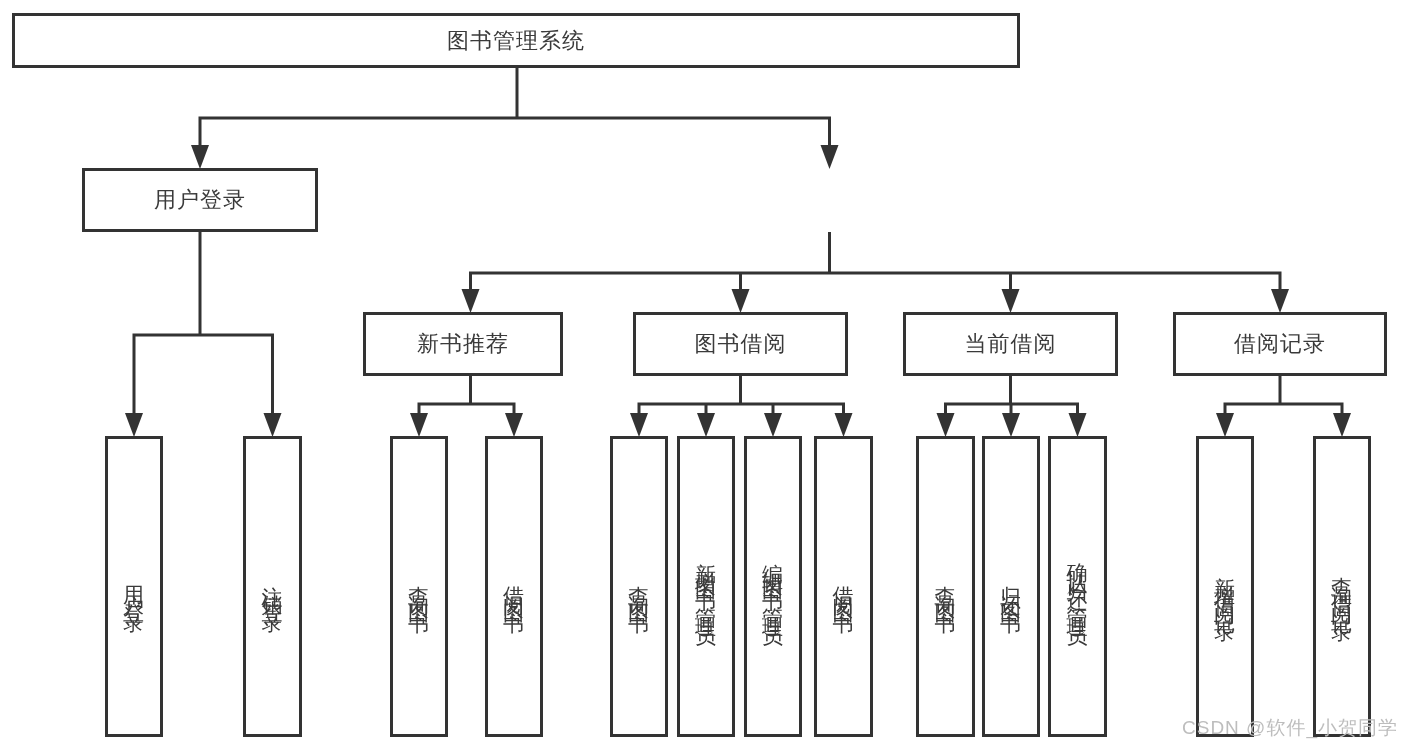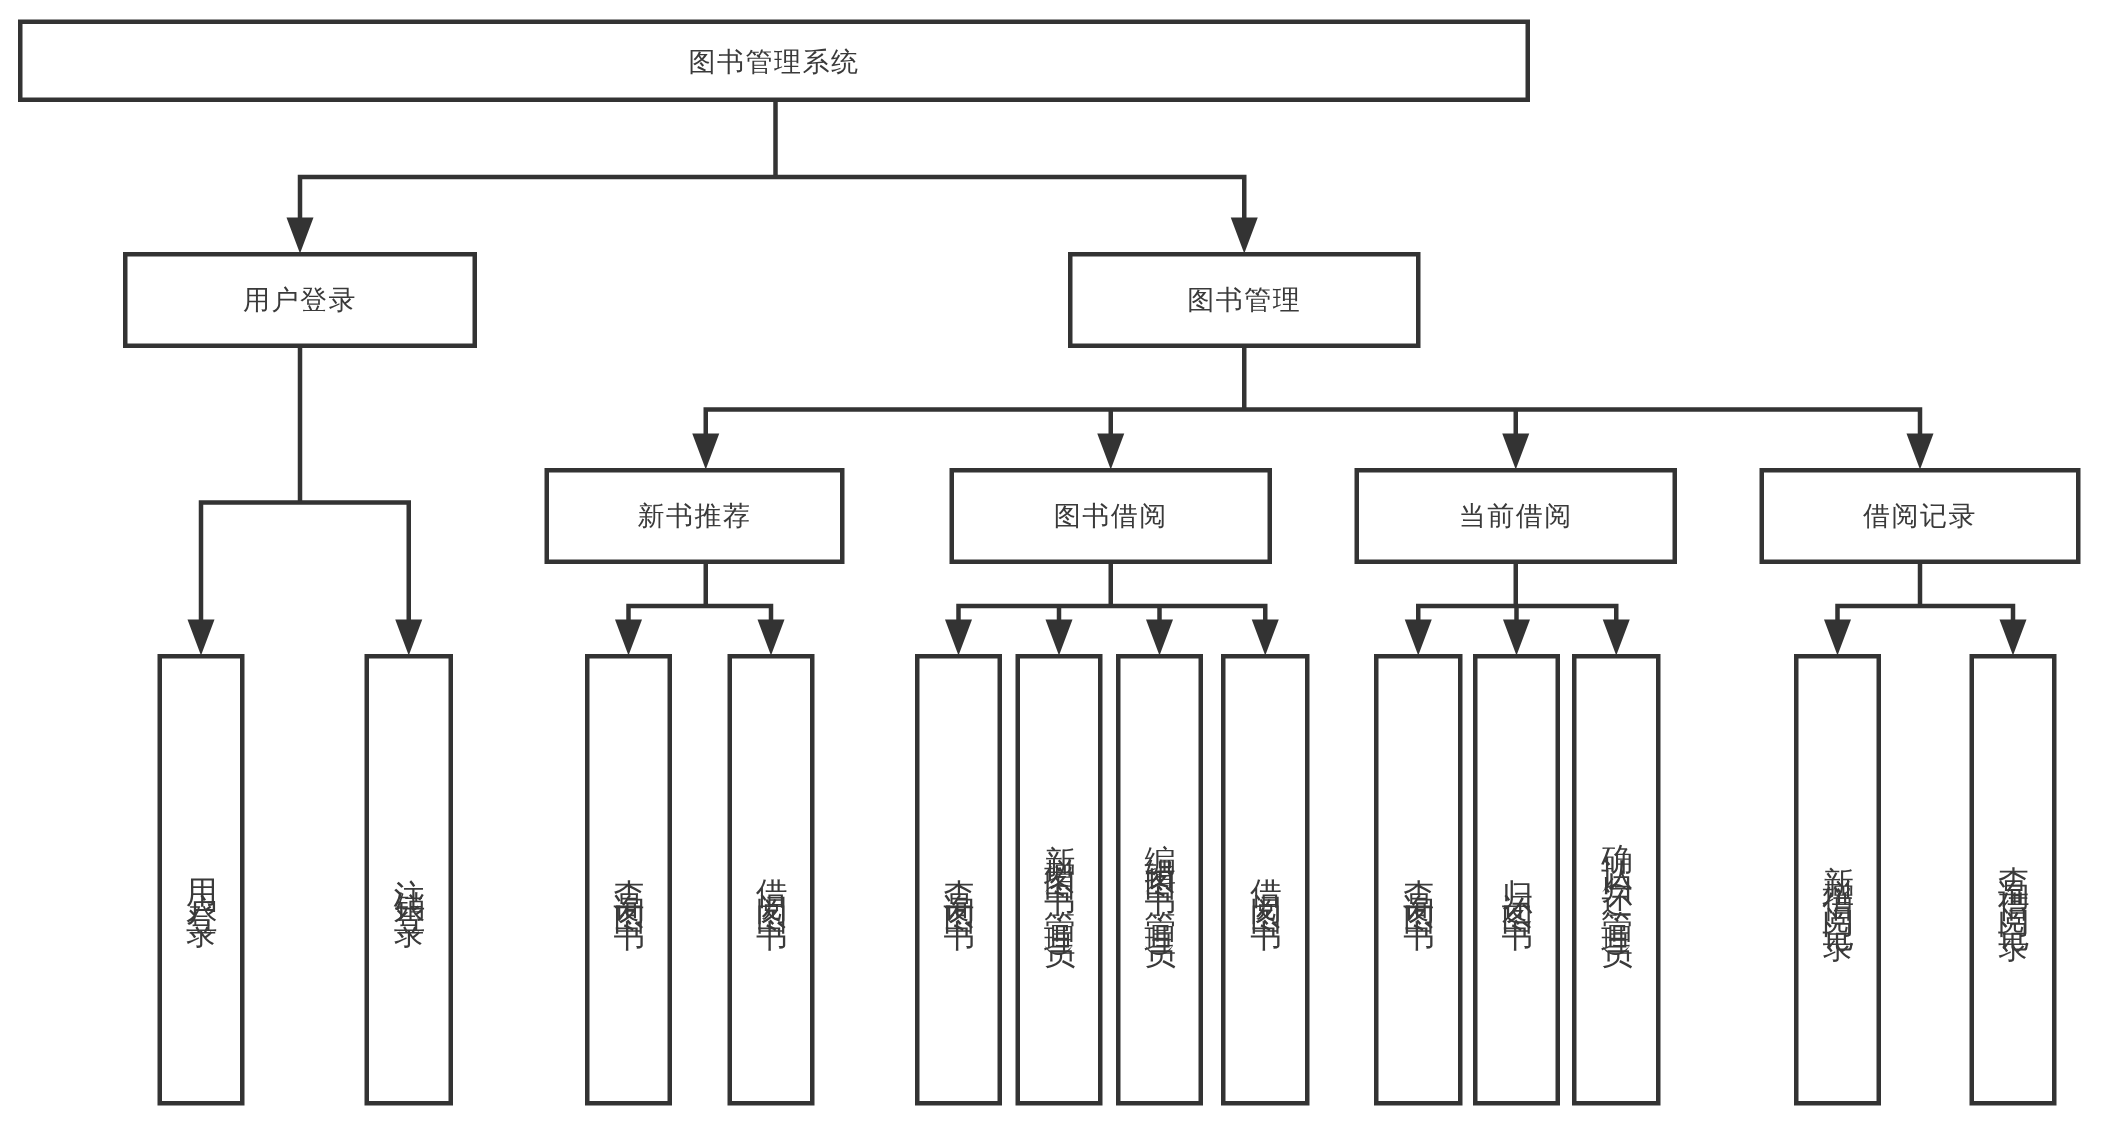--- a/index.html
+++ b/index.html
@@ -5,21 +5,21 @@
   html,body{margin:0;padding:0;background:#fff;}
   .stage{
     position:relative;width:1405px;height:747px;background:#fff;
     font-family:"Liberation Sans","DejaVu Sans",sans-serif;overflow:hidden;
   }
   .connectors{position:absolute;left:0;top:0;}
   .box{
     position:absolute;box-sizing:border-box;border:3px solid #333333;background:#ffffff;
     display:flex;align-items:center;justify-content:center;color:#3a3a3a;
   }
-  .hbox{font-size:18px;letter-spacing:1px;}
+  .hbox{font-size:22px;letter-spacing:1px;}
   .leaf{top:436px;height:301px;}
   .vtext{
     writing-mode:vertical-rl;text-orientation:mixed;
     font-size:21px;letter-spacing:9px;line-height:1;color:#3a3a3a;
   }
   .watermark{
     position:absolute;left:1182px;top:715px;font-size:19px;color:#bdbdbd;
     white-space:nowrap;z-index:3;letter-spacing:1px;
   }
 </style>
@@ -87,23 +87,20 @@
     </g>
   </svg>
 
   <div class="box hbox" style="left:12px;top:13px;width:1008px;height:55px">
     <span>图书管理系统</span>
   </div>
 
   <div class="box hbox" style="left:82px;top:168px;width:236px;height:64px">
     <span>用户登录</span>
   </div>
-  <div class="box hbox" style="left:712px;top:168px;width:235px;height:64px">
-    <span>图书管理</span>
-  </div>
 
   <div class="box hbox" style="left:363px;top:312px;width:200px;height:64px">
     <span>新书推荐</span>
   </div>
   <div class="box hbox" style="left:903px;top:312px;width:215px;height:64px">
     <span>当前借阅</span>
   </div>
   <div class="box hbox" style="left:633px;top:312px;width:215px;height:64px">
     <span>图书借阅</span>
   </div>
@@ -148,14 +145,15 @@
     <span class="vtext">确认归还（管理员）</span>
   </div>
 
   <div class="box leaf" style="left:1196px;width:58px">
     <span class="vtext">新增借阅记录</span>
   </div>
   <div class="box leaf" style="left:1313px;width:58px">
     <span class="vtext">查询借阅记录</span>
   </div>
 
+  <div class="watermark">CSDN @软件_小贺同学</div>
 
 </div>
 
 </body></html>

